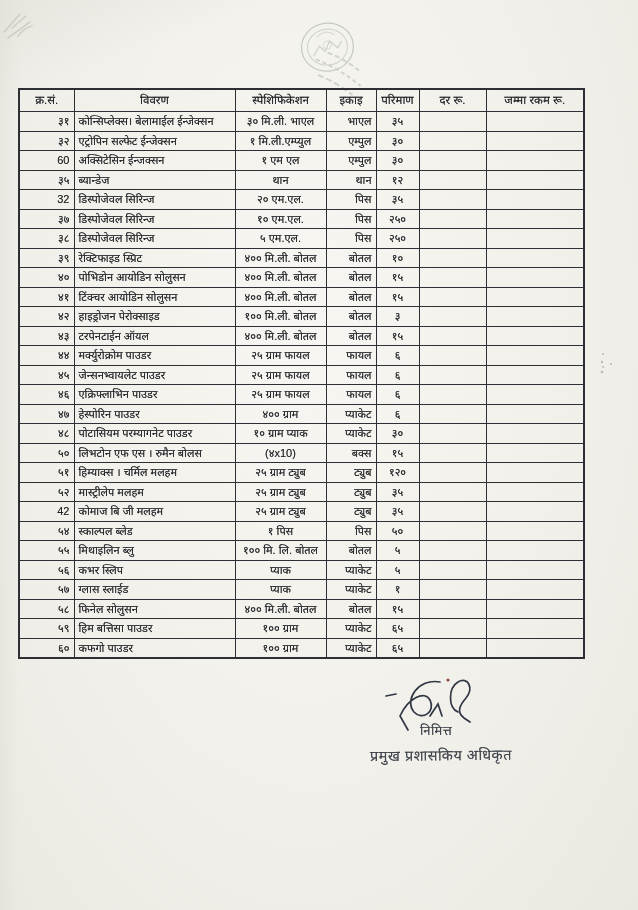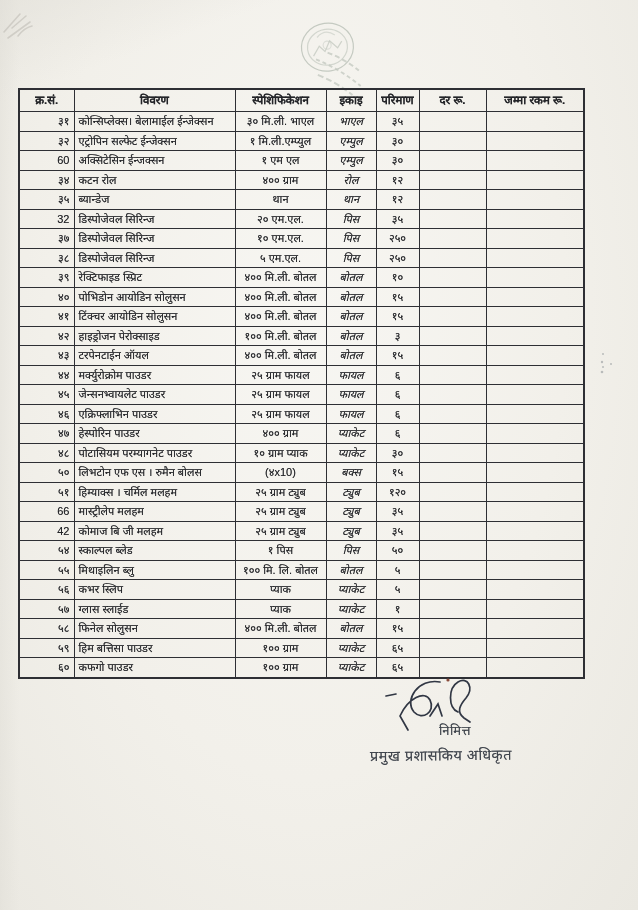--- a/index.html
+++ b/index.html
@@ -29,41 +29,40 @@
   }
   table.supply th,table.supply td{
     border:1px solid #2e2f34;
     font-size:11px;line-height:1.1;
     padding:1px 4px;height:16.5px;box-sizing:content-box;
     overflow:hidden;white-space:nowrap;
     text-shadow:0 0 .4px rgba(35,36,40,.55);
   }
   table.supply{border:2px solid #2e2f34;}
   table.supply th{
-    font-weight:bold;height:19px;font-size:11.5px;text-align:center;
+    font-weight:normal;height:19px;font-size:11.5px;text-align:center;
   }
   td.c-sn{text-align:right;}
   td.c-desc{text-align:left;margin-left:26px;}
   td.c-spec{text-align:center;}
-  td.c-unit{text-align:center;font-style:italic;}
+  td.c-unit{text-align:right;}
   td.c-qty{text-align:center;}
   
   .stamp{position:absolute;left:283px;top:10px;width:150px;height:105px;
     opacity:.55;pointer-events:none;}
   
   .corner-mark{position:absolute;left:0px;top:2px;width:55px;height:55px;opacity:.5;}
   
   .smudge{position:absolute;left:596px;top:350px;width:18px;height:36px;opacity:.55;}
   
   .sig-svg{position:absolute;left:378px;top:672px;width:120px;height:72px;}
   .sig-for{
     position:absolute;left:420px;top:721px;width:70px;
     font-size:13px;color:#3e434b;letter-spacing:.5px;
     text-shadow:0 0 .4px rgba(62,67,75,.5);
-    text-align:center;
   }
   .sig-title{
     position:absolute;left:370px;top:744px;width:210px;
     font-size:14.5px;color:#41464e;letter-spacing:.5px;
     transform:rotate(-.6deg);
     text-shadow:0 0 .5px rgba(65,70,78,.5);
   }
 </style>
 </head>
 <body>
@@ -139,29 +138,20 @@
     <tr>
       <td class="c-sn">60</td>
       <td class="c-desc">अक्सिटेसिन ईन्जक्सन</td>
       <td class="c-spec">१ एम एल</td>
       <td class="c-unit">एम्पुल</td>
       <td class="c-qty">३०</td>
       <td class="c-rate"></td>
       <td class="c-tot"></td>
     </tr>
 
-    <tr>
-      <td class="c-sn">३४</td>
-      <td class="c-desc">कटन रोल</td>
-      <td class="c-spec">४०० ग्राम</td>
-      <td class="c-unit">रोल</td>
-      <td class="c-qty">१२</td>
-      <td class="c-rate"></td>
-      <td class="c-tot"></td>
-    </tr>
 
     <tr>
       <td class="c-sn">३५</td>
       <td class="c-desc">ब्यान्डेज</td>
       <td class="c-spec">थान</td>
       <td class="c-unit">थान</td>
       <td class="c-qty">१२</td>
       <td class="c-rate"></td>
       <td class="c-tot"></td>
     </tr>
@@ -311,21 +301,21 @@
       <td class="c-sn">५१</td>
       <td class="c-desc">हिम्याक्स । चर्मिल मलहम</td>
       <td class="c-spec">२५ ग्राम ट्युब</td>
       <td class="c-unit">ट्युब</td>
       <td class="c-qty">१२०</td>
       <td class="c-rate"></td>
       <td class="c-tot"></td>
     </tr>
 
     <tr>
-      <td class="c-sn">66</td>
+      <td class="c-sn">५२</td>
       <td class="c-desc">मास्ट्रीलेप मलहम</td>
       <td class="c-spec">२५ ग्राम ट्युब</td>
       <td class="c-unit">ट्युब</td>
       <td class="c-qty">३५</td>
       <td class="c-rate"></td>
       <td class="c-tot"></td>
     </tr>
 
     <tr>
       <td class="c-sn">42</td>

